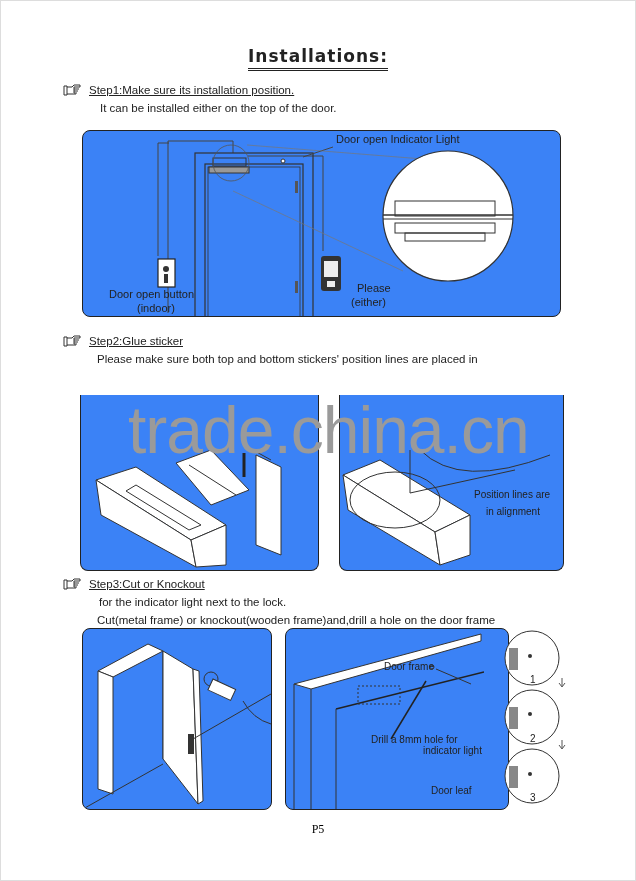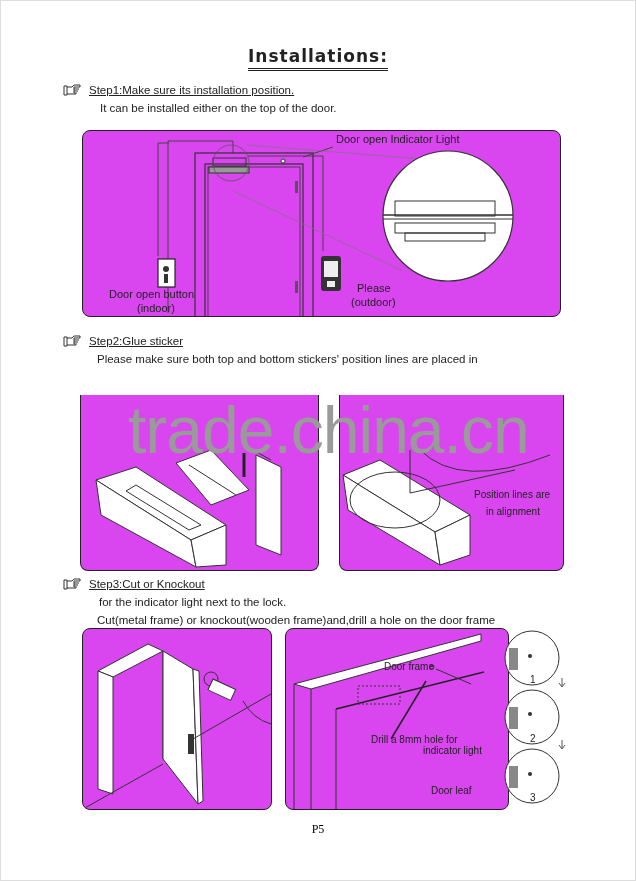--- a/index.html
+++ b/index.html
@@ -4,21 +4,21 @@
 <style>
   html,body{margin:0;padding:0;background:#fff;}
   body{width:636px;height:881px;position:relative;overflow:hidden;font-family:"Liberation Sans",sans-serif;color:#222;}
   .page-border{position:absolute;left:0;top:0;width:634px;height:879px;border:1px solid #ddd;}
   .title{position:absolute;left:0;width:636px;top:46px;text-align:center;font-family:"DejaVu Sans",sans-serif;font-weight:bold;font-size:17px;letter-spacing:1px;color:#222;}
   .title span{display:inline-block;padding-bottom:2px;border-bottom:3px double #222;}
   .step{position:absolute;font-size:11.5px;color:#222;}
   .step .hand{display:inline-block;width:18px;height:12px;vertical-align:-2px;margin-right:8px;}
   .step .head{text-decoration:underline;}
   .desc{position:absolute;font-size:11.5px;color:#222;line-height:18px;}
-  .panel{position:absolute;border:1.5px solid #222;border-radius:8px;background:#d946ef;overflow:hidden;}
+  .panel{position:absolute;border:1.5px solid #222;border-radius:8px;background:#3b82f6;overflow:hidden;}
   .label{position:absolute;font-size:11px;color:#222;white-space:nowrap;}
   .lbl-sm{font-size:10px;}
   svg{position:absolute;left:0;top:0;}
   .wm-text{position:absolute;left:128px;top:392px;font-family:"Liberation Sans",sans-serif;font-size:66px;color:#9a9a9a;letter-spacing:-1px;}
   .footer{position:absolute;left:0;width:636px;top:822px;text-align:center;font-family:"Liberation Serif",serif;font-size:12px;color:#000000;}
 </style>
 </head>
 <body>
 
 <div class="page-border"></div>
@@ -67,21 +67,21 @@
     <rect x="81" y="143" width="4" height="9" fill="#333"></rect>
 
     <rect x="238" y="125" width="20" height="35" rx="3" fill="#333"></rect>
     <rect x="241" y="130" width="14" height="16" fill="#eee"></rect>
     <rect x="244" y="150" width="8" height="6" fill="#eee"></rect>
   </svg>
   <div class="label" style="left:253px;top:2px;">Door open Indicator Light</div>
   <div class="label" style="left:26px;top:157px;">Door open button</div>
   <div class="label" style="left:54px;top:171px;">(indoor)</div>
   <div class="label" style="left:274px;top:151px;">Please</div>
-  <div class="label" style="left:268px;top:165px;">(outdoor)</div>
+  <div class="label" style="left:268px;top:165px;">(either)</div>
 </div>
 
 <div class="step" style="left:63px;top:335px;">
   <svg class="hand" style="position:relative;" viewBox="0 0 18 12">
       <path d="M1 2h3v9H1zM4 3h5l2-2h6v2h-6M11 3v2h5M11 5v2h4M11 7v2h3M4 10h9" fill="none" stroke="#333" stroke-width="1"></path>
     </svg><span class="head">Step2:Glue sticker</span>
 </div>
 <div class="desc" style="left:97px;top:350px;">
   <div>Please make sure both top and bottom stickers' position lines are placed in</div>
 </div>

